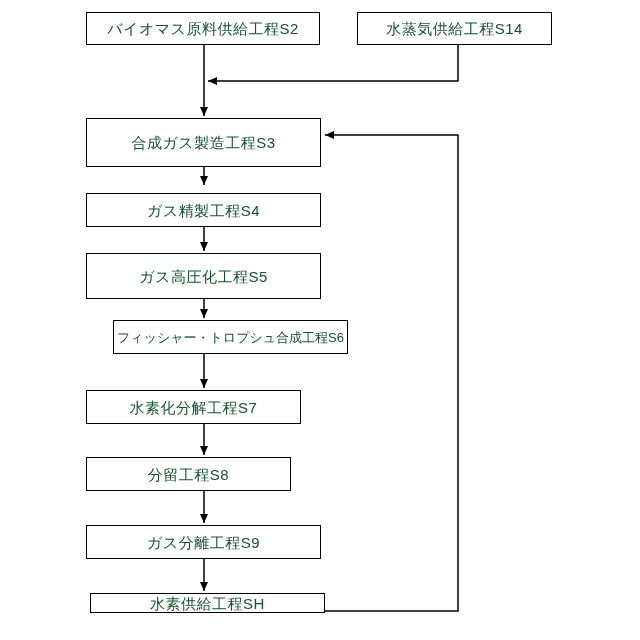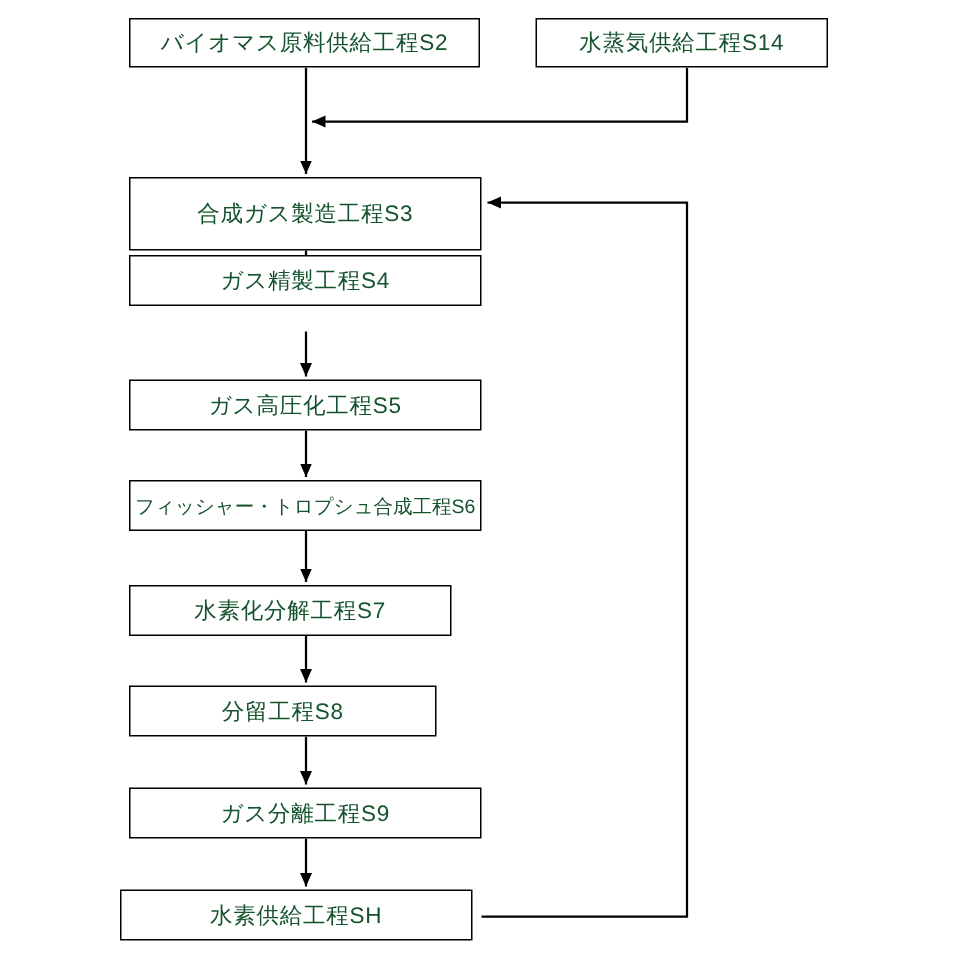--- a/index.html
+++ b/index.html
@@ -32,20 +32,21 @@
     align-items: center;
     justify-content: center;
     font-size: 15px;
     line-height: 1;
     white-space: nowrap;
     letter-spacing: 0.5px;
   }
   .node.small {
     font-size: 13px;
     letter-spacing: 0;
+    margin-left: 27px;
   }
   .wire {
     stroke: #000000;
     stroke-width: 1.5;
     fill: none;
   }
 </style>
 </head>
 <body>
 
@@ -78,27 +79,27 @@
 
     <polyline class="wire" points="321,611 458,611 458,135 325,135" marker-end="url(#arrow)"></polyline>
   </svg>
 
   <div class="node" style="left:86px;  top:12px;  width:234px; height:33px;">バイオマス原料供給工程S2</div>
 
   <div class="node" style="left:344px; top:12px;  width:195px; height:33px;margin-left:13px;">水蒸気供給工程S14</div>
 
   <div class="node" style="left:86px;  top:118px; width:235px; height:49px;text-align:right;">合成ガス製造工程S3</div>
 
-  <div class="node" style="left:86px;  top:170px; width:235px; height:34px;">ガス精製工程S4</div>
+  <div class="node" style="left:86px;  top:193px; width:235px; height:34px;">ガス精製工程S4</div>
 
-  <div class="node" style="left:86px;  top:253px; width:235px; height:34px;">ガス高圧化工程S5</div>
+  <div class="node" style="left:86px;  top:253px; width:235px; height:46px;">ガス高圧化工程S5</div>
 
   <div class="node small" style="left:86px; top:320px; width:235px; height:34px;">フィッシャー・トロプシュ合成工程S6</div>
 
   <div class="node" style="left:86px;  top:390px; width:215px; height:34px;">水素化分解工程S7</div>
 
   <div class="node" style="left:86px;  top:457px; width:205px; height:34px;">分留工程S8</div>
 
   <div class="node" style="left:86px;  top:525px; width:235px; height:34px;">ガス分離工程S9</div>
 
-  <div class="node" style="left:80px;  top:593px; width:235px; height:34px;">水素供給工程SH</div>
+  <div class="node" style="left:90px;  top:593px; width:235px; height:20px;">水素供給工程SH</div>
 
 </div>
 
 </body></html>

